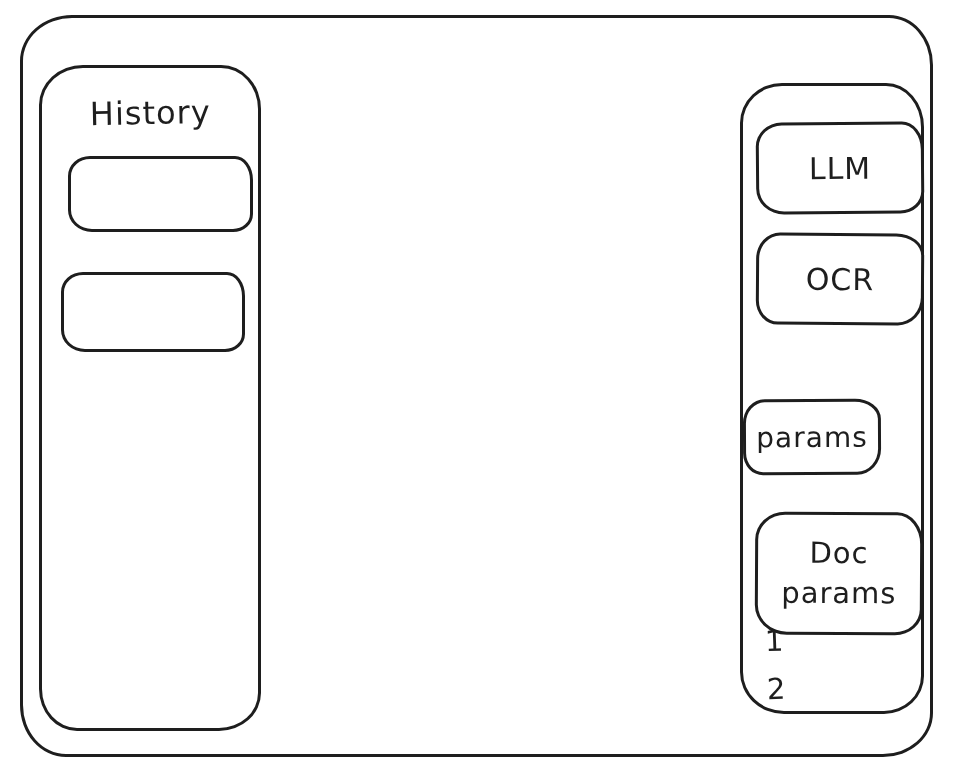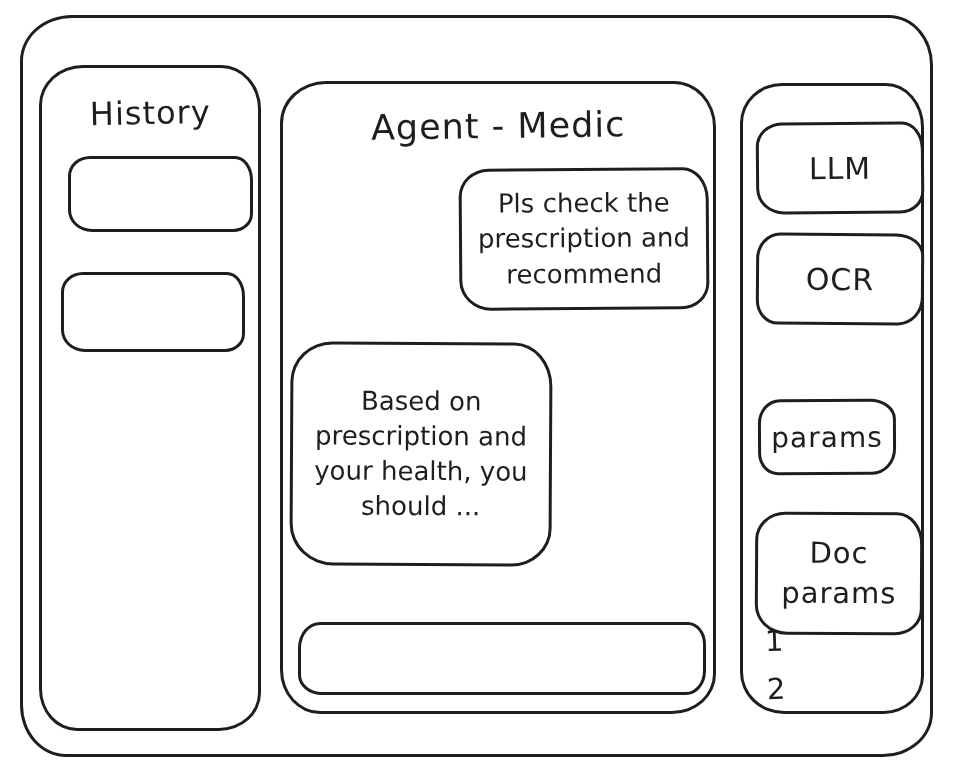--- a/index.html
+++ b/index.html
@@ -118,21 +118,21 @@
     border-radius: 26px 22px 24px 28px / 24px 28px 22px 26px;
     transform: rotate(-0.5deg);
   }
   .tool.ocr {
     left: 13px; top: 147px;
     width: 168px; height: 92px;
     border-radius: 24px 28px 26px 22px / 26px 22px 28px 24px;
     transform: rotate(0.4deg);
   }
   .tool.params {
-    left: 15px; top: 313px;
+    left: 0; top: 313px;
     width: 138px; height: 76px;
     font-size: 28px;
     border-radius: 22px 26px 24px 20px / 24px 20px 26px 22px;
     transform: rotate(-0.3deg);
   }
   .tool.docsource {
     left: 12px; top: 426px;
     width: 168px; height: 123px;
     font-size: 29px;
     line-height: 1.35;
@@ -153,33 +153,20 @@
 
 <div class="stage">
   <div class="sketch frame">
 
     <aside class="sketch sidebar-left">
       <div class="panel-title">History</div>
       <div class="sketch history-item first"></div>
       <div class="sketch history-item second"></div>
     </aside>
 
-    <main class="sketch chat-panel">
-      <div class="panel-title">Agent - Medic</div>
-
-      <div class="sketch bubble user">
-        <span>Pls check the prescription and recommend</span>
-      </div>
-
-      <div class="sketch bubble agent">
-        <span>Based on prescription and your health, you should ...</span>
-      </div>
-
-      <div class="sketch input-bar"></div>
-    </main>
 
     <aside class="sketch sidebar-right">
       <button class="sketch tool llm">LLM</button>
       <button class="sketch tool ocr">OCR</button>
       <button class="sketch tool params">params</button>
       <button class="sketch tool docsource">Doc params</button>
       <div class="doc-item one">1</div>
       <div class="doc-item two">2</div>
     </aside>
 

